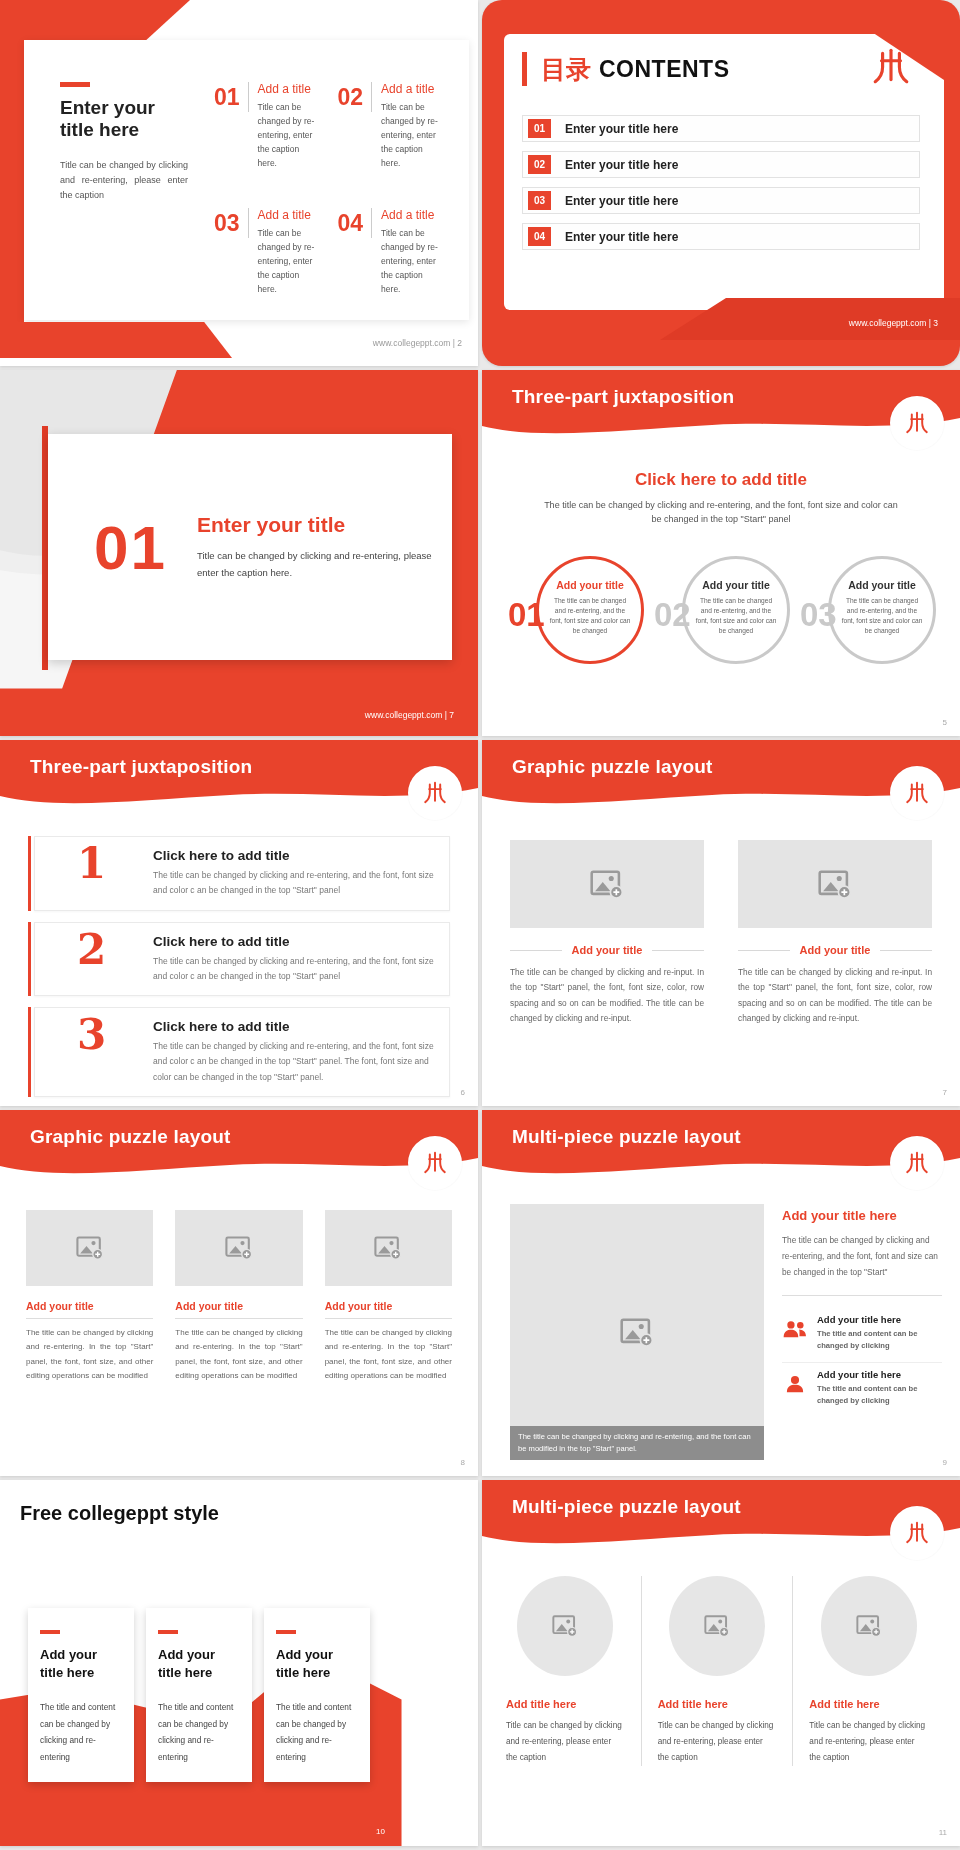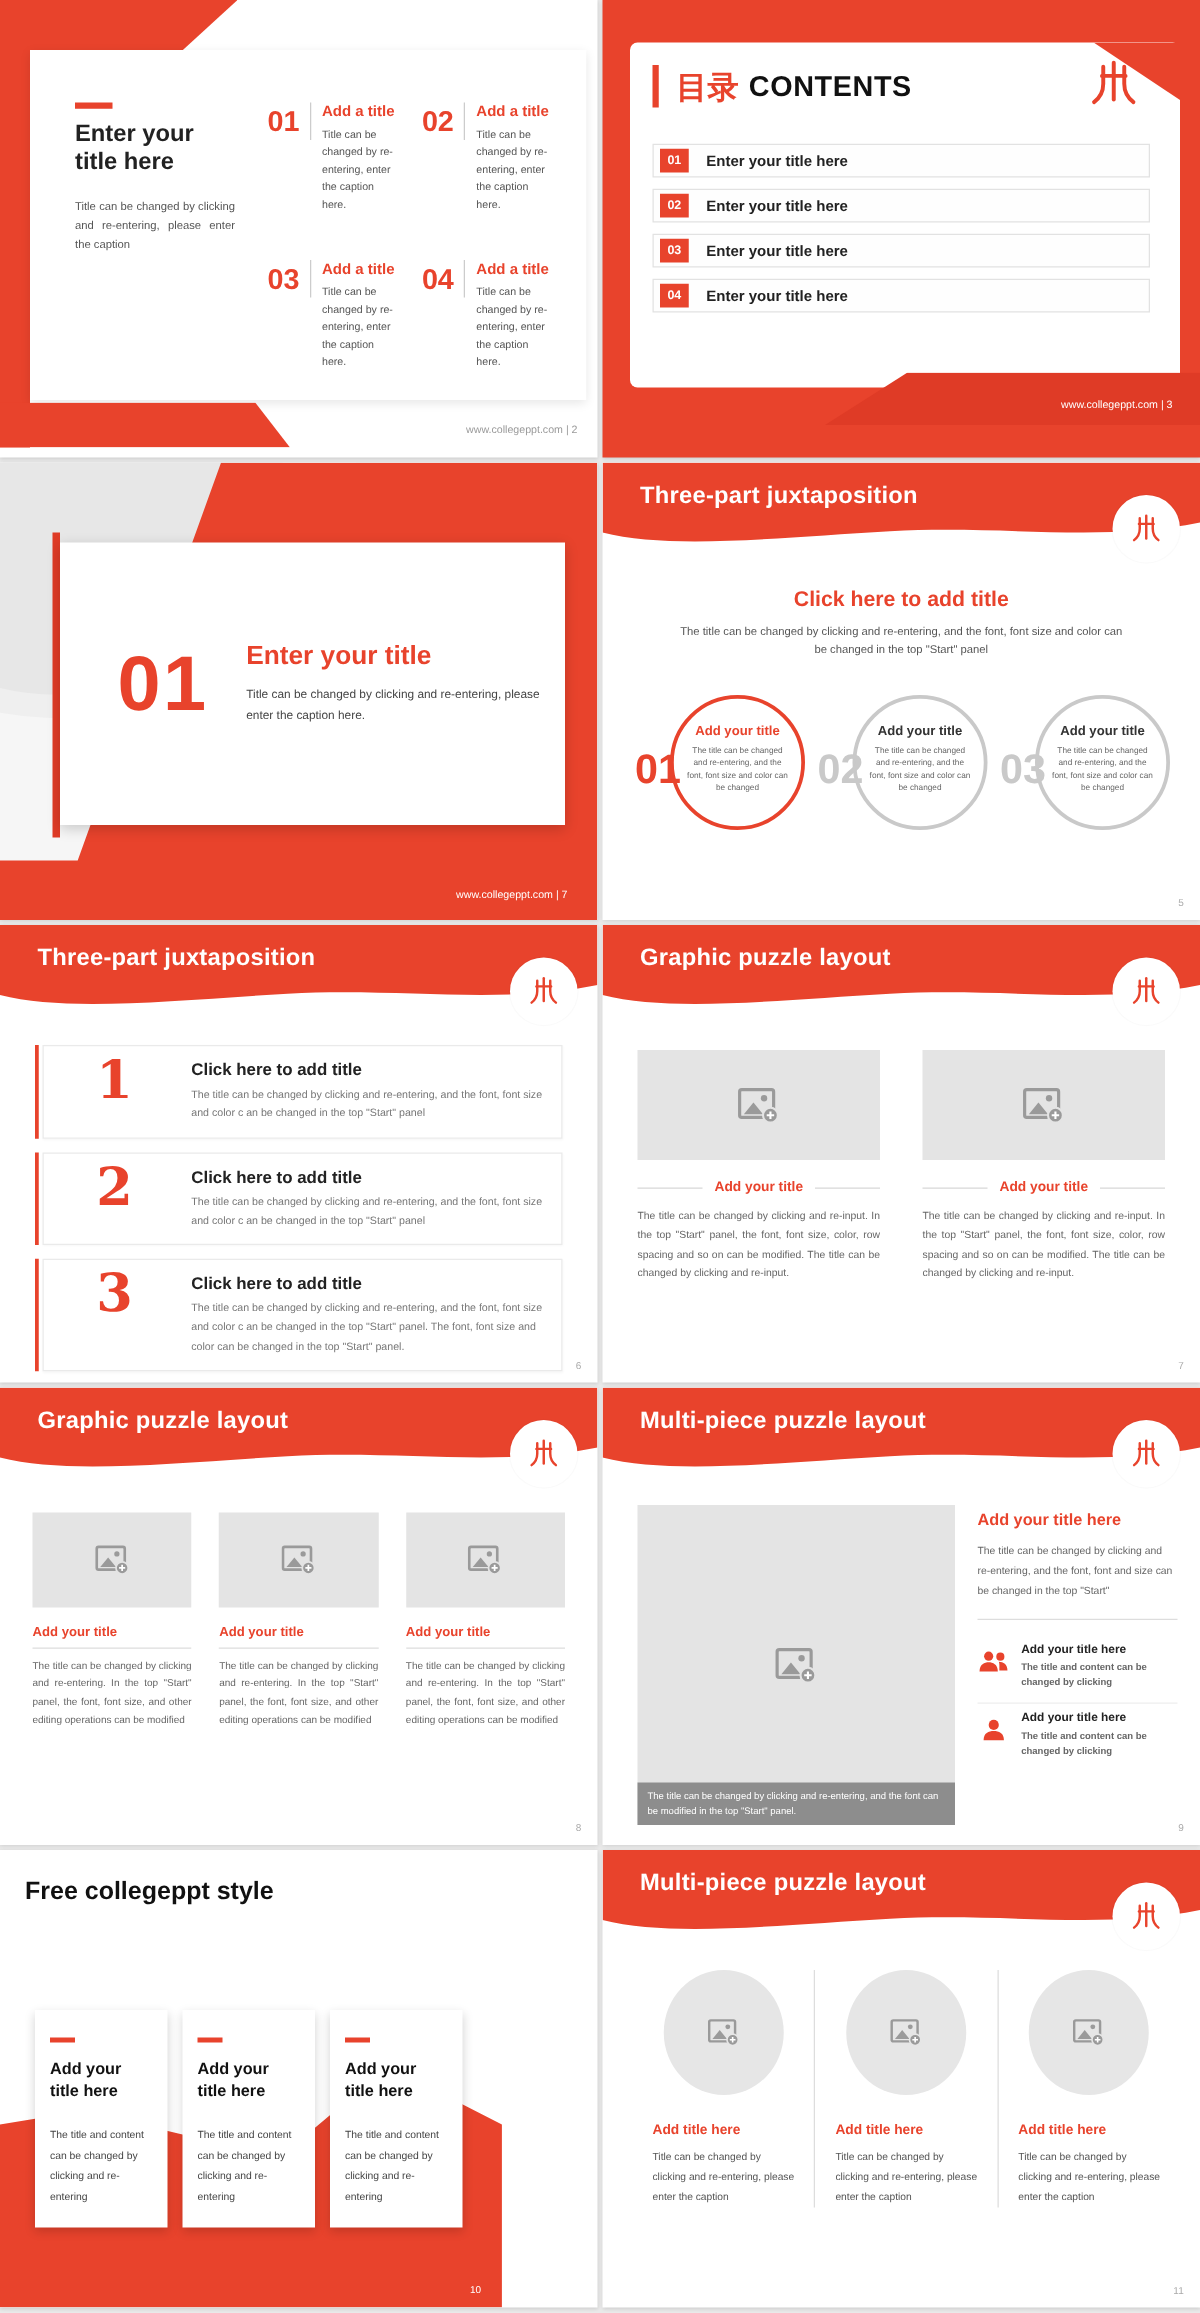--- a/index.html
+++ b/index.html
@@ -21,27 +21,27 @@
   .s1-strip{position:absolute;left:0;top:0;width:24px;height:358px;background:var(--red);}
   .s1-corner{position:absolute;left:0;top:0;width:190px;height:40px;background:var(--red);clip-path:polygon(0 0,100% 0,77% 100%,0 100%);}
   .s1-card{position:absolute;left:24px;top:40px;right:9px;bottom:46px;background:#fff;box-shadow:0 2px 8px rgba(0,0,0,.10);padding:42px 26px 0 36px;display:flex;}
   .s1-left{width:128px;flex:none;margin-right:26px;}
   .dash{width:30px;height:5px;background:var(--red);}
   .s1-title{margin-top:10px;font-size:19px;line-height:1.18;font-weight:bold;color:#222;}
   .s1-cap{margin-top:16px;font-size:9px;line-height:1.7;color:#555;text-align:justify;}
   .s1-items{flex:1;display:grid;grid-template-columns:1fr 1fr;grid-template-rows:1fr 1fr;gap:14px 18px;}
   .s1-item{display:flex;}
   .s1-num{font-size:23px;font-weight:bold;color:var(--red);padding-right:8px;border-right:1px solid #ccc;margin-right:9px;height:30px;line-height:30px;}
-  .s1-it{font-size:12px;font-weight:bold;color:var(--red);margin-bottom:4px;}
+  .s1-it{font-size:12px;font-weight:normal;color:var(--red);margin-bottom:4px;}
   .s1-ic{font-size:8.5px;color:#555;line-height:1.65;}
   .s1-wedge{position:absolute;left:0;bottom:8px;width:232px;height:36px;background:var(--red);clip-path:polygon(0 0,88% 0,100% 100%,0 100%);}
   .s1-footer{position:absolute;right:16px;bottom:18px;font-size:8.5px;color:#9a9a9a;}
 
   
-  .cell.red-bg{background:var(--red);}
+  .cell.red-bg{background:var(--red);border-radius:20px;}
   .s2-card{position:absolute;left:22px;top:34px;right:16px;bottom:56px;background:#fff;border-radius:6px;}
   .s2-cut{position:absolute;right:16px;top:34px;width:96px;height:46px;background:var(--red);clip-path:polygon(28% 0,100% 0,100% 100%);}
   .s2-titlerow{position:absolute;left:40px;top:52px;display:flex;align-items:center;}
   .s2-bar{width:5px;height:34px;background:var(--red);margin-right:14px;}
   .s2-cn{font-size:25px;font-weight:bold;color:var(--red);margin-right:8px;}
   .s2-en{font-size:23px;font-weight:bold;color:#111;letter-spacing:.5px;}
   .s2-logo{position:absolute;right:48px;top:46px;width:42px;height:42px;}
   .s2-list{position:absolute;left:40px;right:40px;top:115px;}
   .s2-row{display:flex;align-items:center;height:27px;border:1px solid #e2e2e2;background:#fefefe;margin-bottom:9px;padding-left:5px;}
   .s2-chip{width:23px;height:19px;background:var(--red);color:#fff;font-size:10px;font-weight:bold;display:flex;align-items:center;justify-content:center;margin-right:14px;}
@@ -114,21 +114,21 @@
   .s9-intro{position:absolute;left:30px;right:66px;top:72px;font-size:10.3px;color:#333;line-height:1.95;text-align:justify;}
   .s9-red{position:absolute;inset:0;background:var(--red);clip-path:polygon(0 60%,14% 57%,30% 62%,47% 67%,57% 56%,66% 48%,84% 60%,84% 100%,0 100%);}
   .s9-cards{position:absolute;left:28px;top:128px;display:flex;gap:12px;}
   .s9-card{width:106px;height:174px;background:#fff;box-shadow:0 3px 8px rgba(0,0,0,.18);padding:22px 12px 0;}
   .s9-dash{width:20px;height:4px;background:var(--red);margin-bottom:12px;}
   .s9-ct{font-size:13px;font-weight:bold;color:#111;line-height:1.35;margin-bottom:18px;}
   .s9-cc{font-size:8.3px;color:#444;line-height:2.0;}
   .s9-page{position:absolute;left:376px;bottom:10px;font-size:8px;color:#fff;}
 
   
-  .s10-cols{position:absolute;left:24px;right:16px;top:96px;display:flex;}
+  .s10-cols{position:absolute;left:8px;right:16px;top:96px;display:flex;}
   .s10-col{flex:1;padding:0 16px;}
   .s10-col + .s10-col{border-left:1px solid #ddd;}
   .s10-circle{width:96px;height:100px;border-radius:50%;background:#e6e6e6;margin:0 auto 22px;display:flex;align-items:center;justify-content:center;}
   .s10-ht{font-size:11px;font-weight:bold;color:var(--red);margin-bottom:8px;}
   .s10-cap{font-size:8.2px;color:#555;line-height:1.95;}
 </style>
 </head>
 <body>
 
 <div class="grid">

